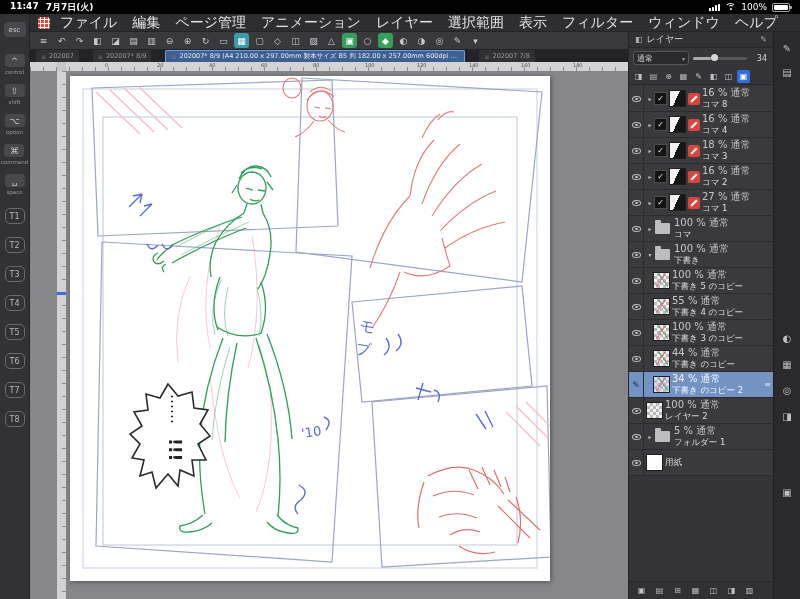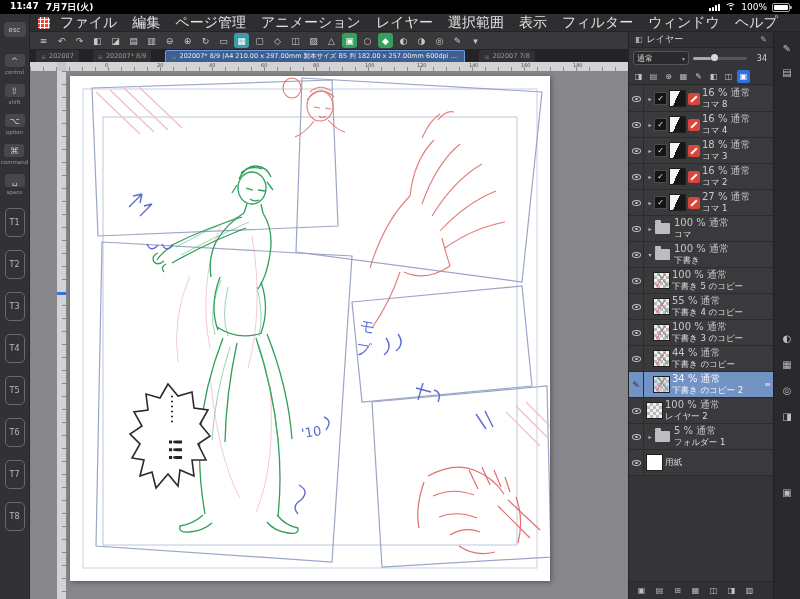--- a/index.html
+++ b/index.html
@@ -52,21 +52,21 @@
 
 
 #leftbar{position:absolute;left:0;top:14px;width:30px;height:585px;background:#323234;
 display:flex;flex-direction:column;align-items:center;padding-top:8px;border-right:1px solid #242426}
 .esc-btn{width:22px;height:15px;border-radius:4px;background:#48484b;color:#c8c8cb;font-size:7px;
 display:flex;align-items:center;justify-content:center;margin-bottom:8px}
 .mod{display:flex;flex-direction:column;align-items:center;margin-top:9px}
 .mod .sym{width:20px;height:13px;background:#48484b;border-radius:3px;color:#c5c5c9;font-size:9px;
 display:flex;align-items:center;justify-content:center}
 .mod .lbl{font-size:5.5px;color:#97979b;margin-top:2px}
-.tkey{width:20px;height:29px;border:1px solid #6a6a6e;border-radius:5px;color:#b9b9bd;font-size:8px;
+.tkey{width:20px;height:16px;border:1px solid #6a6a6e;border-radius:5px;color:#b9b9bd;font-size:8px;
 display:flex;align-items:center;justify-content:center;margin-top:13px;flex:none}
 
 
 #canvasarea{position:absolute;left:30px;top:62px;width:598px;height:537px;background:#87878b;overflow:hidden}
 #topruler{position:absolute;left:0;top:0;width:598px;height:9px;background:#d3d3d5;
 background-image:repeating-linear-gradient(90deg,#8b8b8f 0 1px,transparent 1px 13px);
 background-size:100% 4px;background-position:0 5px;background-repeat:no-repeat}
 .rnum{position:absolute;top:0;font-size:5px;color:#4c4c50}
 #leftruler{position:absolute;left:27px;top:9px;width:9px;height:528px;background:#d3d3d5;
 background-image:repeating-linear-gradient(180deg,#8b8b8f 0 1px,transparent 1px 13px);

